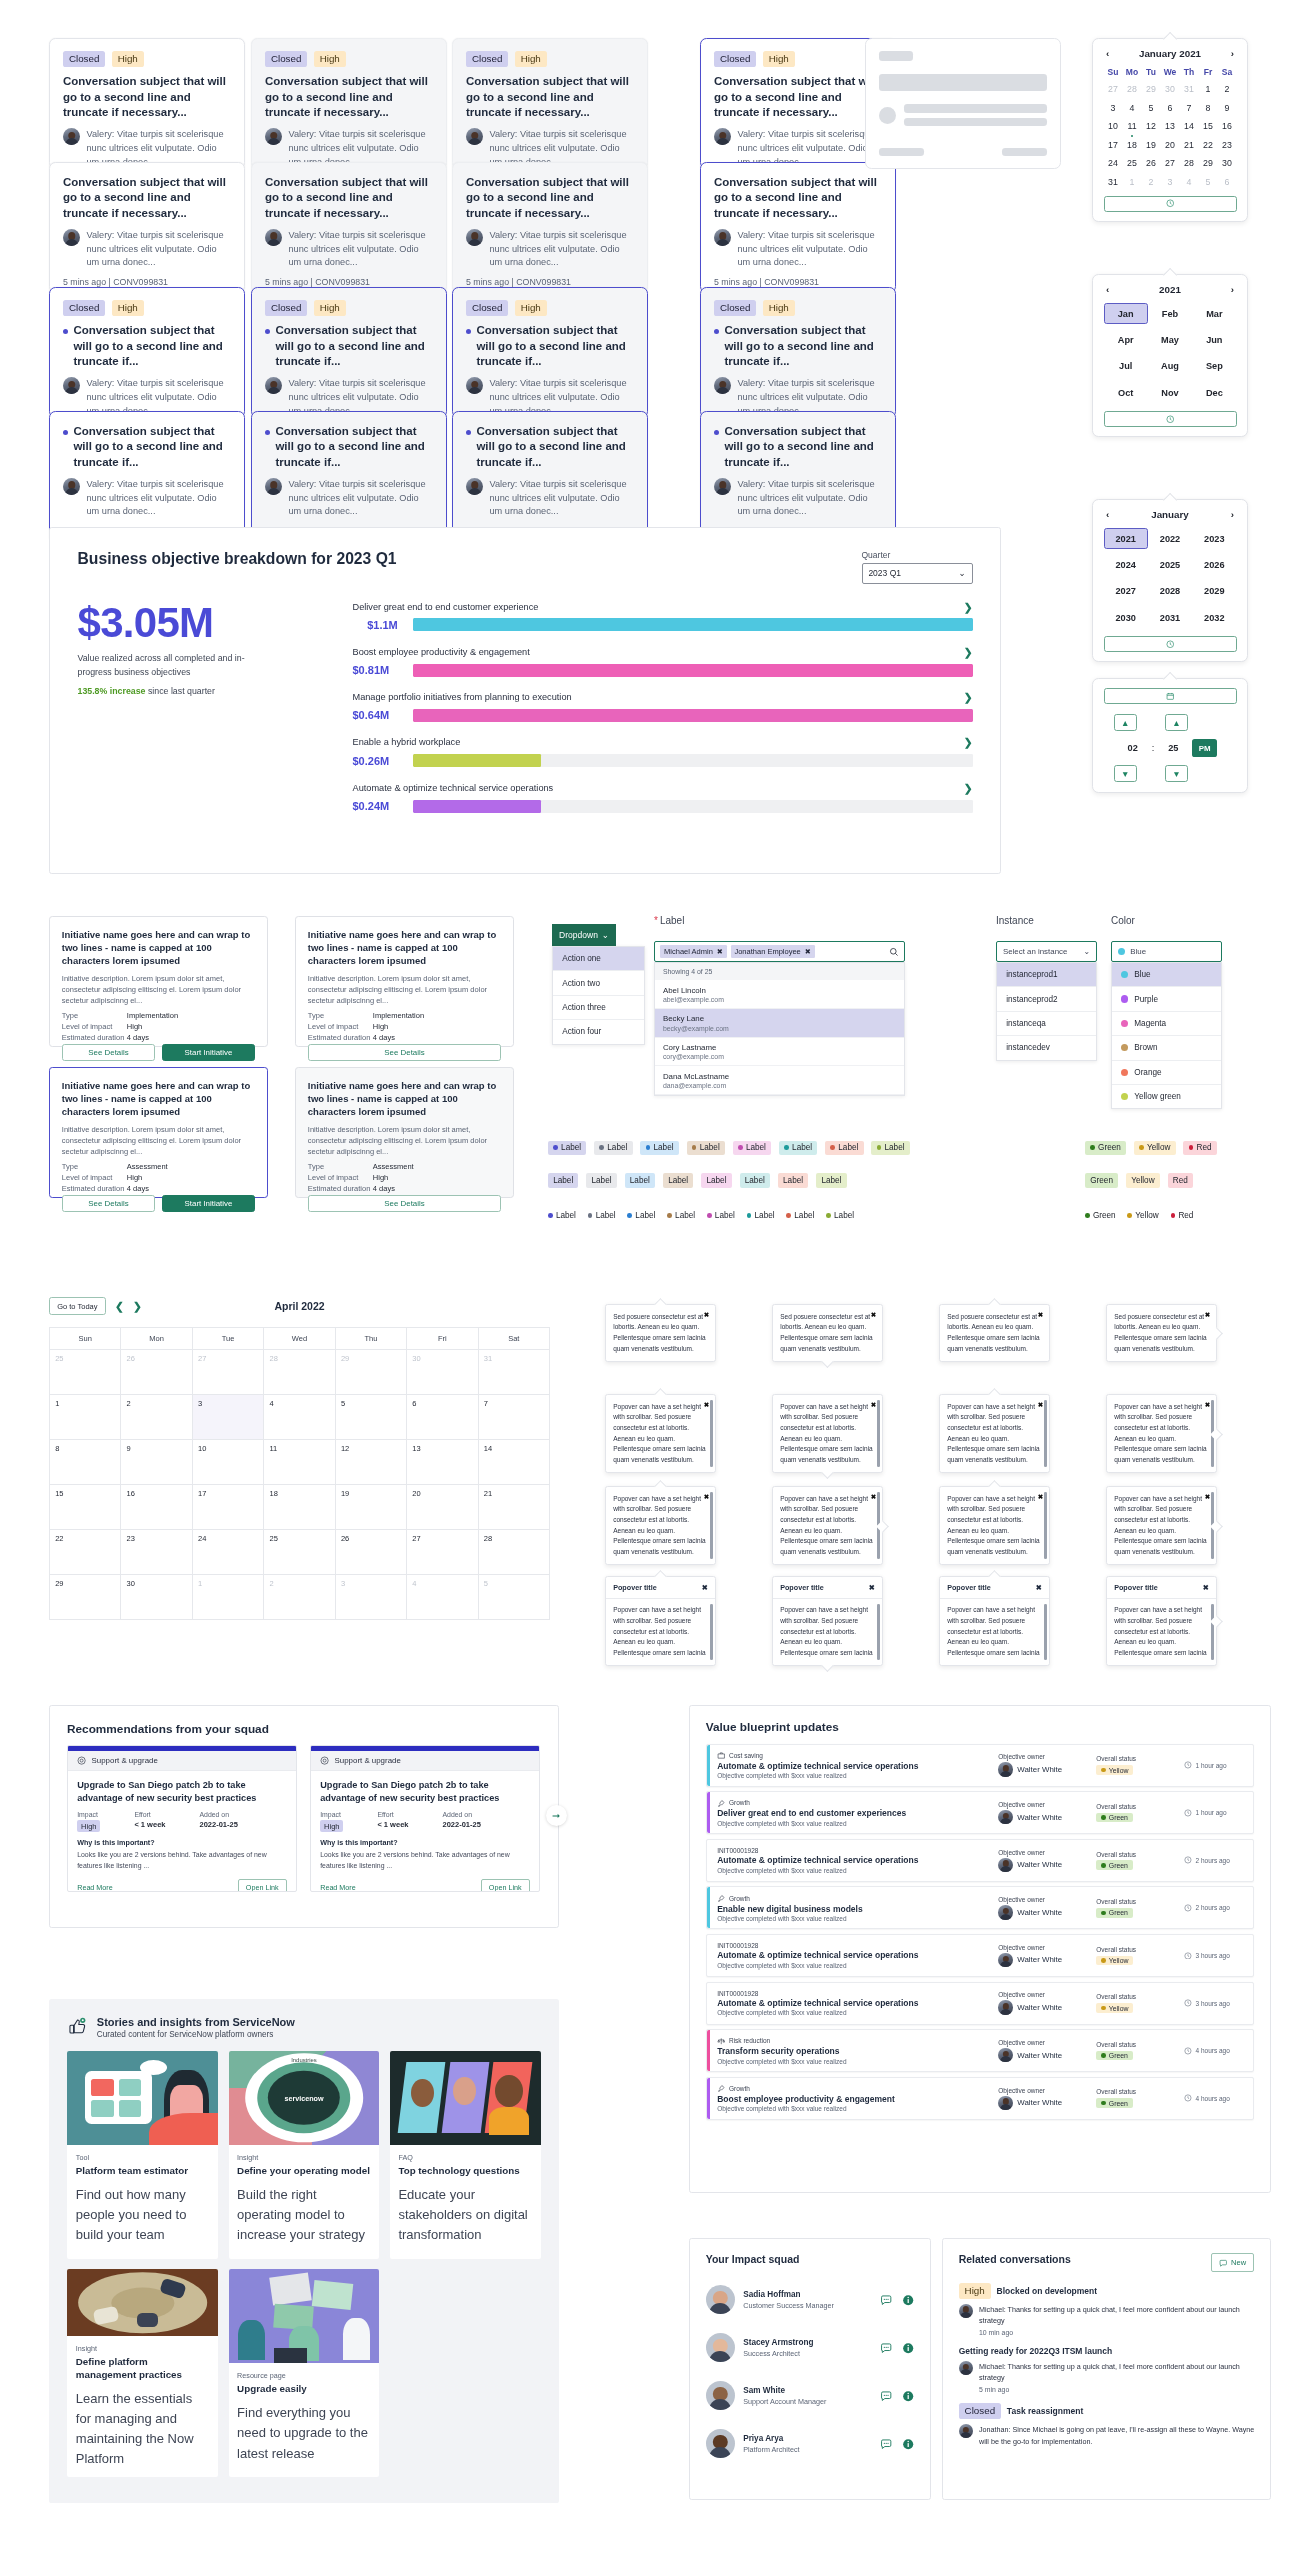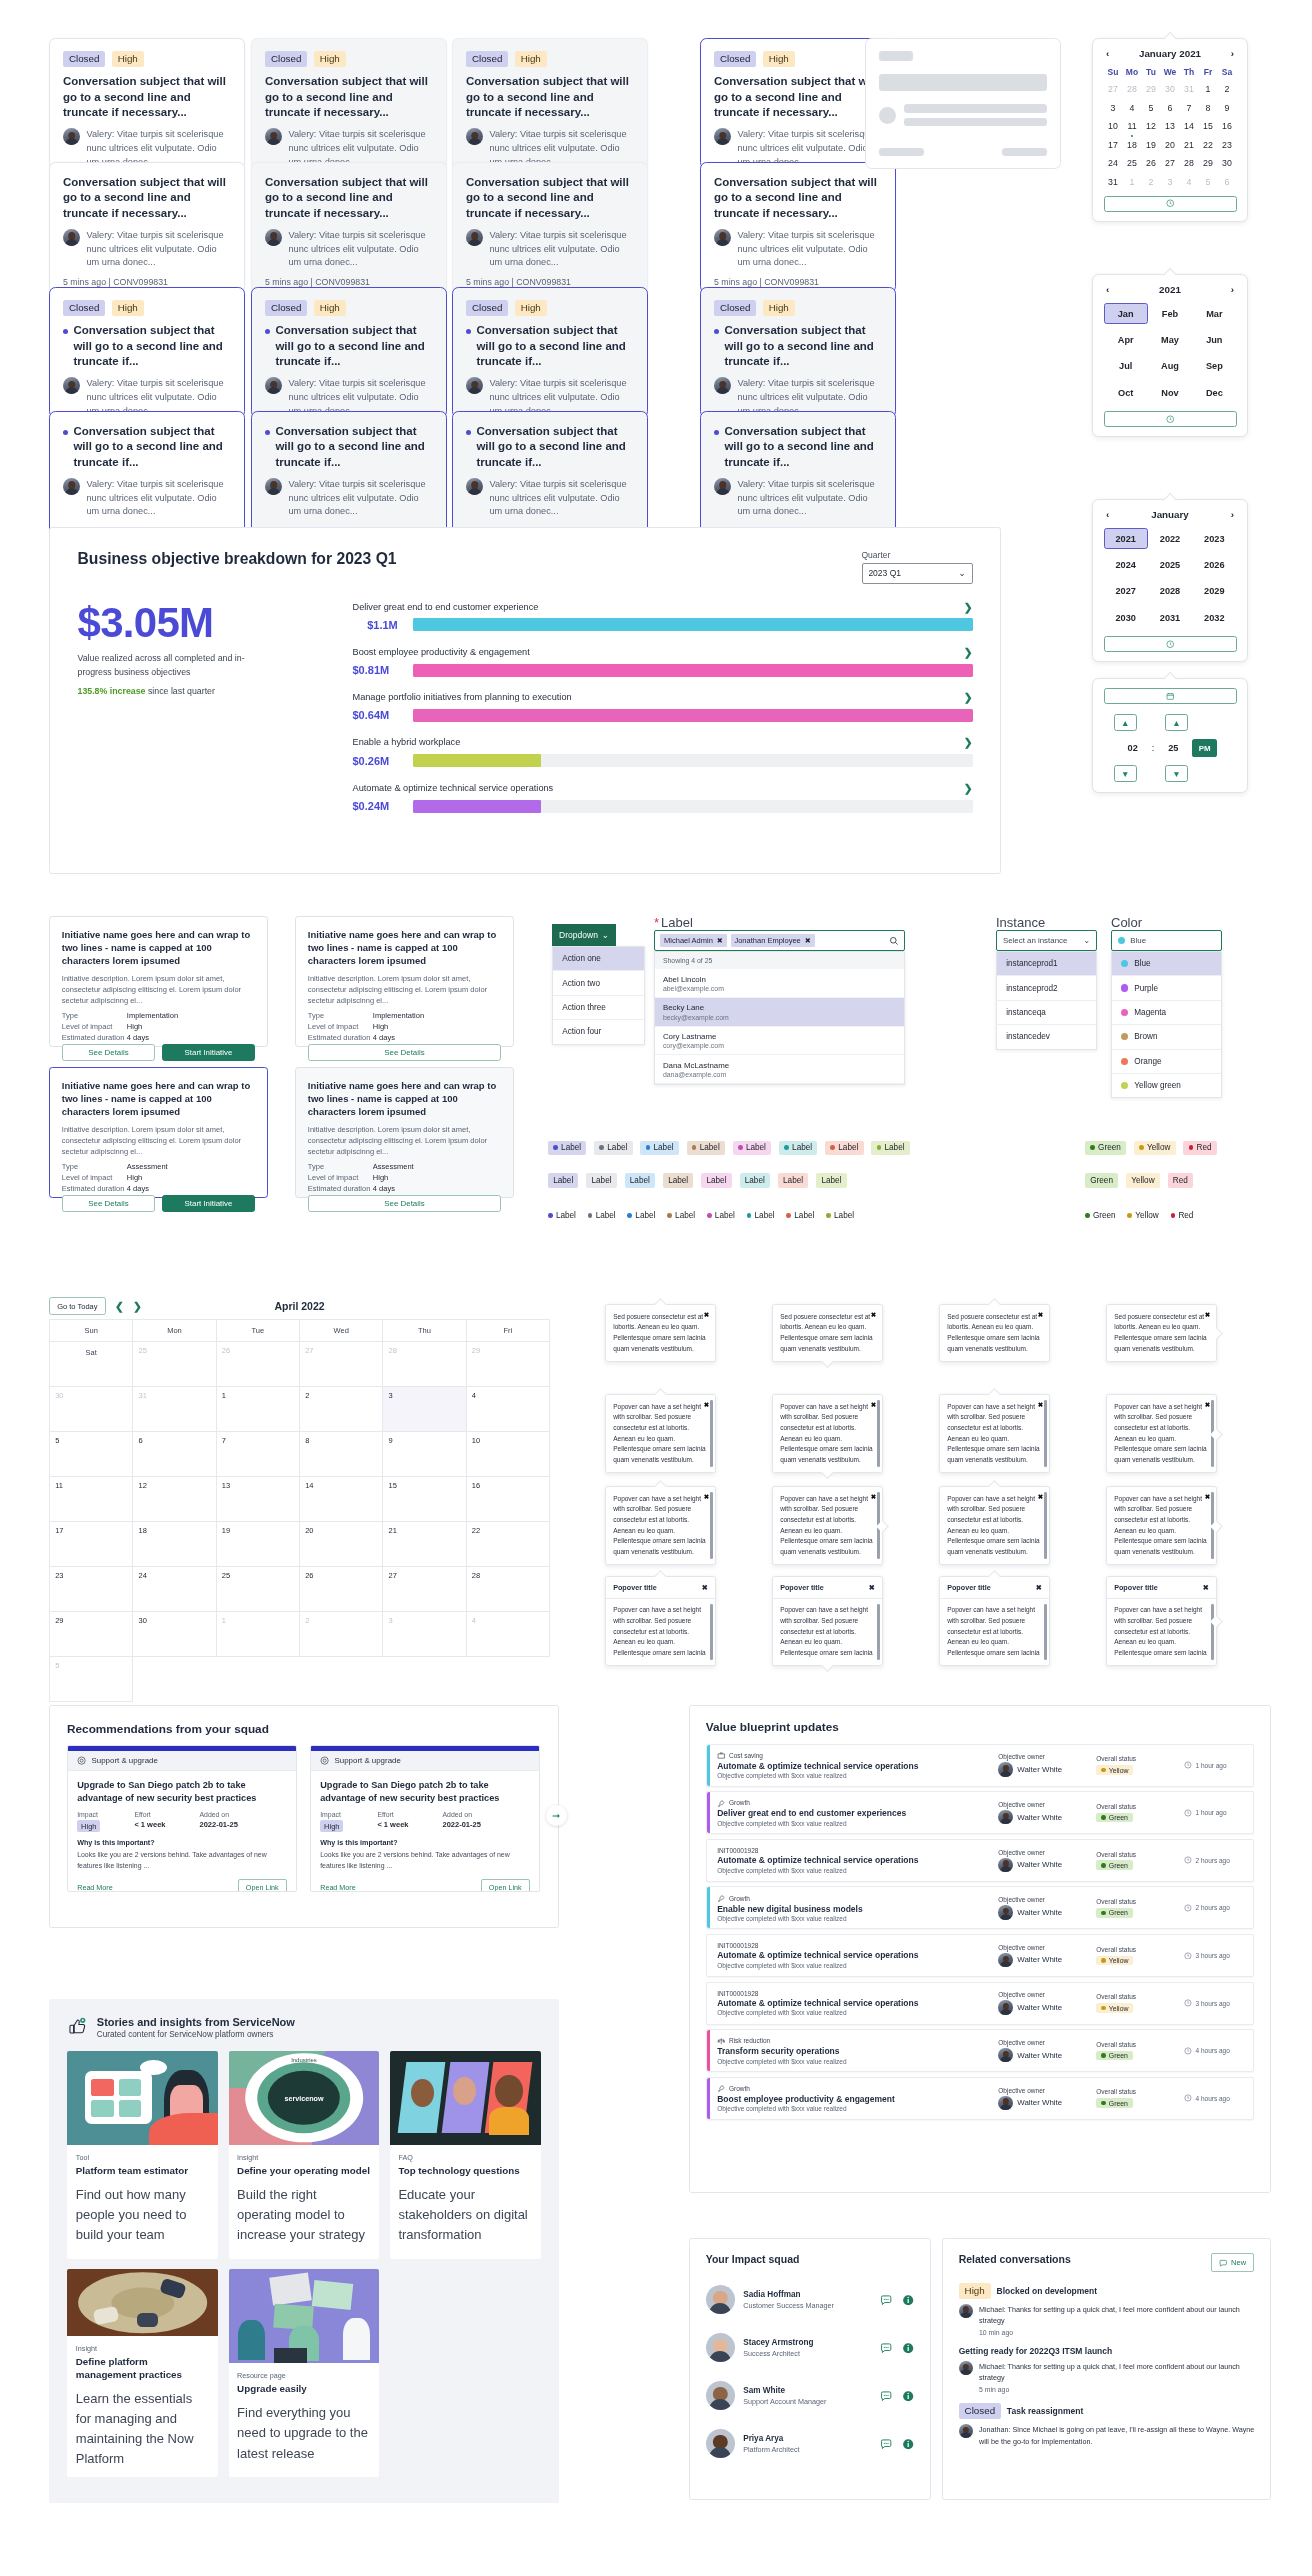--- a/index.html
+++ b/index.html
@@ -146,21 +146,21 @@
     color: #1d7a5f; font-size: 7.9px; display: flex; align-items: center; justify-content: center;
     cursor: pointer;
   }
   .btn-solid {
     flex: 1; height: 17px; border: 0.7px solid #1d7a5f; border-radius: 2.6px; background: #1d7a5f;
     color: #fff; font-size: 7.9px; display: flex; align-items: center; justify-content: center;
     cursor: pointer;
   }
 
   
-  .fld-label { font-size: 13px; color: #3e4554; margin-bottom: 0; }
+  .fld-label { font-size: 10px; color: #3e4554; margin-bottom: 15px; }
   .req-star { color: #d9384a; margin-right: 2px; }
   .dd-trigger {
     width: 64px; height: 22px; background: #1d6a51; color: #fff; font-size: 8.5px;
     display: flex; align-items: center; justify-content: center; gap: 3.9px; cursor: pointer;
   }
   .menu {
     background: #fff; border: 0.7px solid #e3e5ea; box-shadow: 0 1.3px 3.9px rgba(0,0,0,.08);
   }
   .menu-item {
     font-size: 8.2px; color: #1f2430; padding: 7.2px 9.2px; cursor: pointer;
@@ -203,21 +203,21 @@
   .mc-top { display: flex; align-items: center; gap: 9.2px; height: 26px; position: relative; }
   .mc-today {
     border: 0.7px solid #9cc3b3; border-radius: 2.6px; background: #fff; color: #1f2430;
     font-size: 7.5px; padding: 3.3px 7.2px; cursor: pointer;
   }
   .mc-nav { color: #1d7a5f; font-size: 10.5px; font-weight: 700; cursor: pointer; }
   .mc-title {
     position: absolute; left: 0; right: 0; text-align: center;
     font-size: 10.5px; font-weight: 700; color: #1f2a3d; pointer-events: none;
   }
-  .mc-grid { border: 0.7px solid #e6e8ec; border-bottom: none; border-right: none; display: grid; grid-template-columns: repeat(6,1fr); }
+  .mc-grid { border: 0.7px solid #e6e8ec; border-bottom: none; border-right: none; display: grid; grid-template-columns: repeat(7,1fr); margin-top: 8px; }
   .mc-dow {
     border-right: 0.7px solid #e6e8ec; border-bottom: 0.7px solid #e6e8ec;
     text-align: center; font-size: 7.5px; color: #3e4554; padding: 5.9px 0;
   }
   .mc-cell {
     border-right: 0.7px solid #e6e8ec; border-bottom: 0.7px solid #e6e8ec;
     height: 45px; padding: 3.9px 5.2px; font-size: 7.5px; color: #1f2430;
   }
   .mc-cell.mut { color: #bfc4cd; }
   .mc-cell.today { background: #f5f4fb; }

